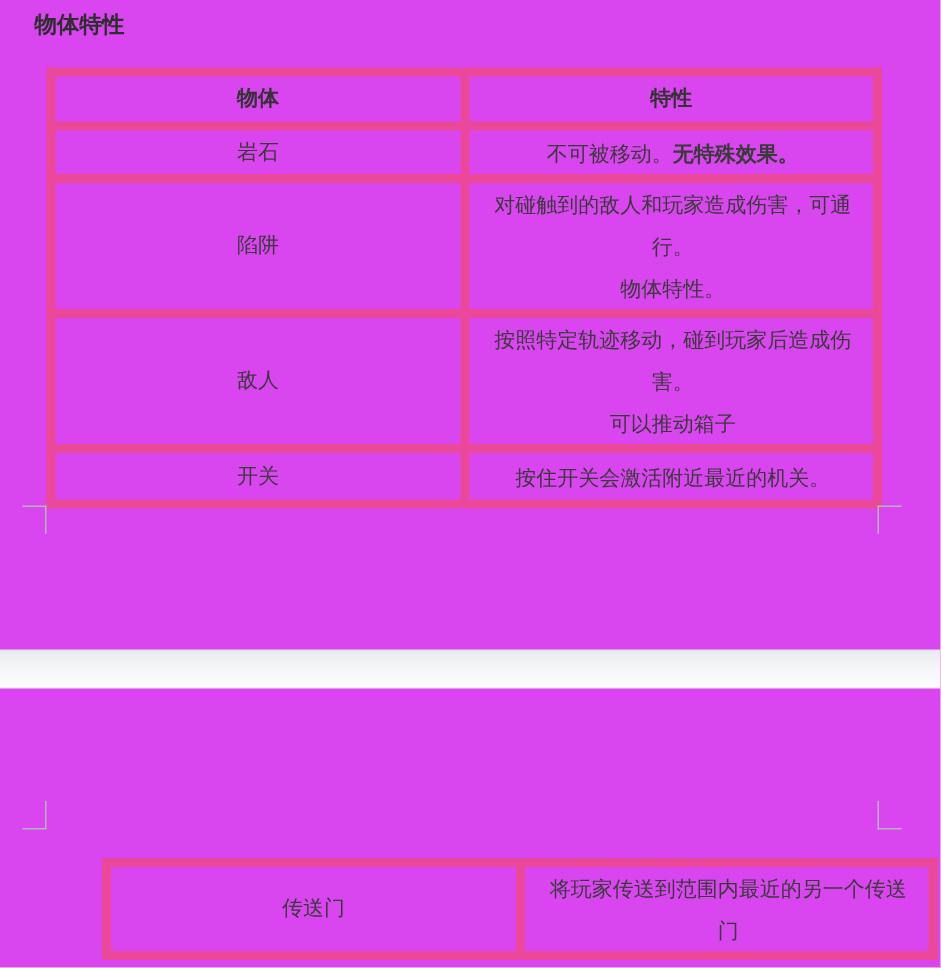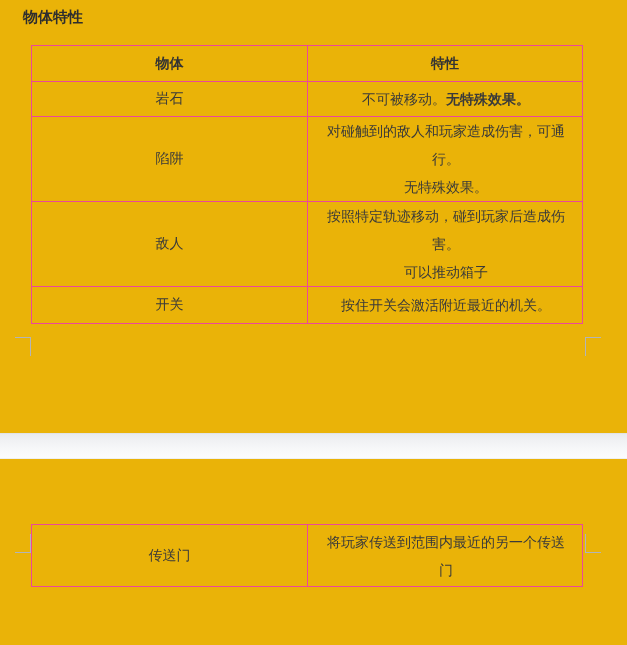--- a/index.html
+++ b/index.html
@@ -4,21 +4,21 @@
 <style>
   html, body {
     margin: 0;
     padding: 0;
     background: #ffffff;
   }
   .page {
     position: relative;
     width: 627px;
     height: 645px;
-    background: #eab308;
+    background: #d946ef;
     overflow: hidden;
     font-family: "Liberation Sans", "DejaVu Sans", sans-serif;
     color: #333333;
   }
   .doc-title {
     position: absolute;
     left: 23px;
     top: 6px;
     margin: 0;
     font-size: 15px;
@@ -29,23 +29,23 @@
   table.traits {
     position: absolute;
     left: 31px;
     border-collapse: collapse;
     table-layout: fixed;
     width: 551px;
     font-size: 14px;
     color: #3a3a3a;
   }
   table.traits.t1 { top: 45px; }
-  table.traits.t2 { top: 524px; }
+  table.traits.t2 { top: 572px; margin-left: 37px; }
   table.traits td, table.traits th {
-    border: 1px solid #ec4899;
+    border: 6px solid #ec4899;
     vertical-align: middle;
     font-weight: normal;
     overflow: hidden;
   }
   table.traits th {
     font-weight: bold;
     text-align: center;
     color: #333333;
   }
   td.obj {
@@ -108,21 +108,21 @@
       </tr>
     </thead>
     <tbody>
       <tr class="h35">
         <td class="obj">岩石</td>
         <td class="trait"><span>不可被移动。</span><span class="bold-seg">无特殊效果。</span></td>
       </tr>
       <tr class="h58">
         <td class="obj">陷阱</td>
         <td class="trait">对碰触到的敌人和玩家造成伤害，可通行。
-无特殊效果。</td>
+物体特性。</td>
       </tr>
       <tr class="h68">
         <td class="obj">敌人</td>
         <td class="trait">按照特定轨迹移动，碰到玩家后造成伤害。
 可以推动箱子</td>
       </tr>
       <tr class="h37">
         <td class="obj">开关</td>
         <td class="trait">按住开关会激活附近最近的机关。</td>
       </tr>

